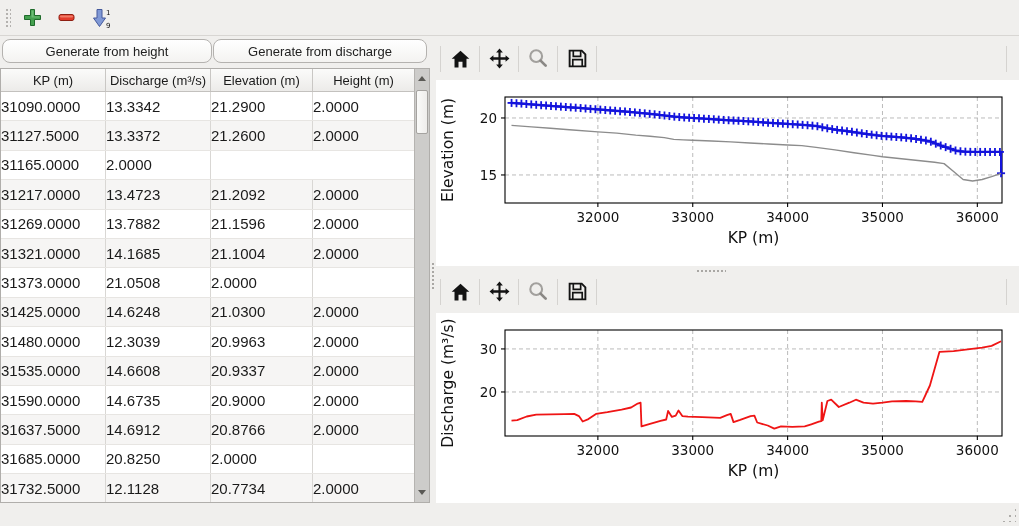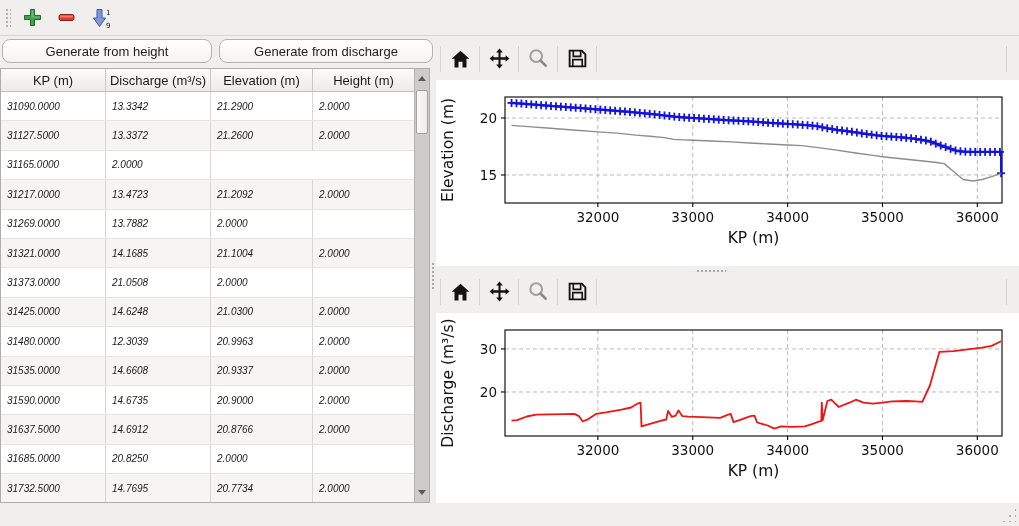--- a/index.html
+++ b/index.html
@@ -7,30 +7,30 @@
   body { font-family:"Liberation Sans","DejaVu Sans",sans-serif; background:#f0efed; position:relative; font-size:13px; color:#1a1a1a; }
 
   
   .main-toolbar { position:absolute; left:0; top:0; width:1019px; height:36px; background:#f0efed; border-bottom:1px solid #d8d6d3; display:flex; align-items:center; }
   .grip-v { width:7px; height:22px; margin-left:4px; background-image:radial-gradient(#b4b2af 1px, transparent 1.2px); background-size:4px 4px; background-position:1px 1px; }
   .tb-btn { width:26px; height:26px; border:none; background:transparent; display:flex; align-items:center; justify-content:center; margin-left:8px; border-radius:3px; }
 
   
   .gen-btn { position:absolute; top:39px; height:24px; background:linear-gradient(#ffffff,#f4f3f1); border:1px solid #b4b2af; border-radius:8px; font-size:13px; color:#222; font-family:"Liberation Sans",sans-serif; }
   .gen-btn.b1 { left:2px;  width:210px; }
-  .gen-btn.b2 { left:219px; width:214px; }
+  .gen-btn.b2 { left:213px; width:214px; }
 
   .table-wrap { position:absolute; left:0; top:68px; width:430px; height:435px; border:1px solid #b0aeab; background:#fff; }
   .thead { display:flex; height:23px; background:linear-gradient(#fbfbfa,#ecebe9); border-bottom:1px solid #c3c1be; }
   .th { display:flex; align-items:center; justify-content:center; font-size:13px; color:#1a1a1a; border-right:1px solid #c9c7c4; height:100%; }
   .th:nth-child(1){ width:105px; } .th:nth-child(2){ width:105px; } .th:nth-child(3){ width:102px; } .th:nth-child(4){ width:101px; border-right:none; }
   .tbody { position:absolute; left:0; top:23px; width:413px; bottom:0; overflow:hidden; }
   .tr { display:flex; height:29.4px; border-bottom:1px solid #e7e5e2; background:#fff; }
   .tr:nth-child(even){ background:#f6f5f4; }
-  .td { display:flex; align-items:center; padding-left:6px; font-size:10px; border-right:1px solid #d9d7d4; height:100%; overflow:hidden;font-style:italic; }
+  .td { display:flex; align-items:center; font-size:15px; border-right:1px solid #d9d7d4; height:100%; overflow:hidden; }
   .td:nth-child(1){ width:105px; } .td:nth-child(2){ width:105px;text-align:right; } .td:nth-child(3){ width:102px; } .td:nth-child(4){ width:101px; border-right:none; }
 
   .vscroll { position:absolute; right:0; top:0; width:15px; height:100%; background:#cdccca; border-left:1px solid #b5b3b0; }
   .sb-btn { position:absolute; left:0; width:14px; height:19px; display:flex; align-items:center; justify-content:center; }
   .sb-up { top:0; } .sb-down { bottom:0; }
   .arr-up { width:0; height:0; border-left:4px solid transparent; border-right:4px solid transparent; border-bottom:5px solid #5a5955; }
   .arr-down { width:0; height:0; border-left:4px solid transparent; border-right:4px solid transparent; border-top:5px solid #5a5955; }
   .sb-thumb { position:absolute; left:1px; top:21px; width:12px; height:44px; background:linear-gradient(90deg,#fafaf9,#eeedeb); border:1px solid #a5a3a0; border-radius:2px; }
 
   
@@ -105,20 +105,21 @@
       </div>
       <div class="tr">
         <div class="td">31217.0000</div>
         <div class="td">13.4723</div>
         <div class="td">21.2092</div>
         <div class="td">2.0000</div>
       </div>
       <div class="tr">
         <div class="td">31269.0000</div>
         <div class="td">13.7882</div>
+        <div class="td">21.1596</div>
         <div class="td">2.0000</div>
       </div>
       <div class="tr">
         <div class="td">31321.0000</div>
         <div class="td">14.1685</div>
         <div class="td">21.1004</div>
         <div class="td">2.0000</div>
       </div>
       <div class="tr">
         <div class="td">31373.0000</div>
@@ -155,21 +156,21 @@
         <div class="td">20.8766</div>
         <div class="td">2.0000</div>
       </div>
       <div class="tr">
         <div class="td">31685.0000</div>
         <div class="td">20.8250</div>
         <div class="td">2.0000</div>
       </div>
       <div class="tr">
         <div class="td">31732.5000</div>
-        <div class="td">14.7695</div>
+        <div class="td">12.1128</div>
         <div class="td">20.7734</div>
         <div class="td">2.0000</div>
       </div>
     </div>
   <div class="vscroll">
     <div class="sb-btn sb-up">
         <div class="arr-up"></div>
       </div>
     <div class="sb-thumb"></div>
     <div class="sb-btn sb-down">

